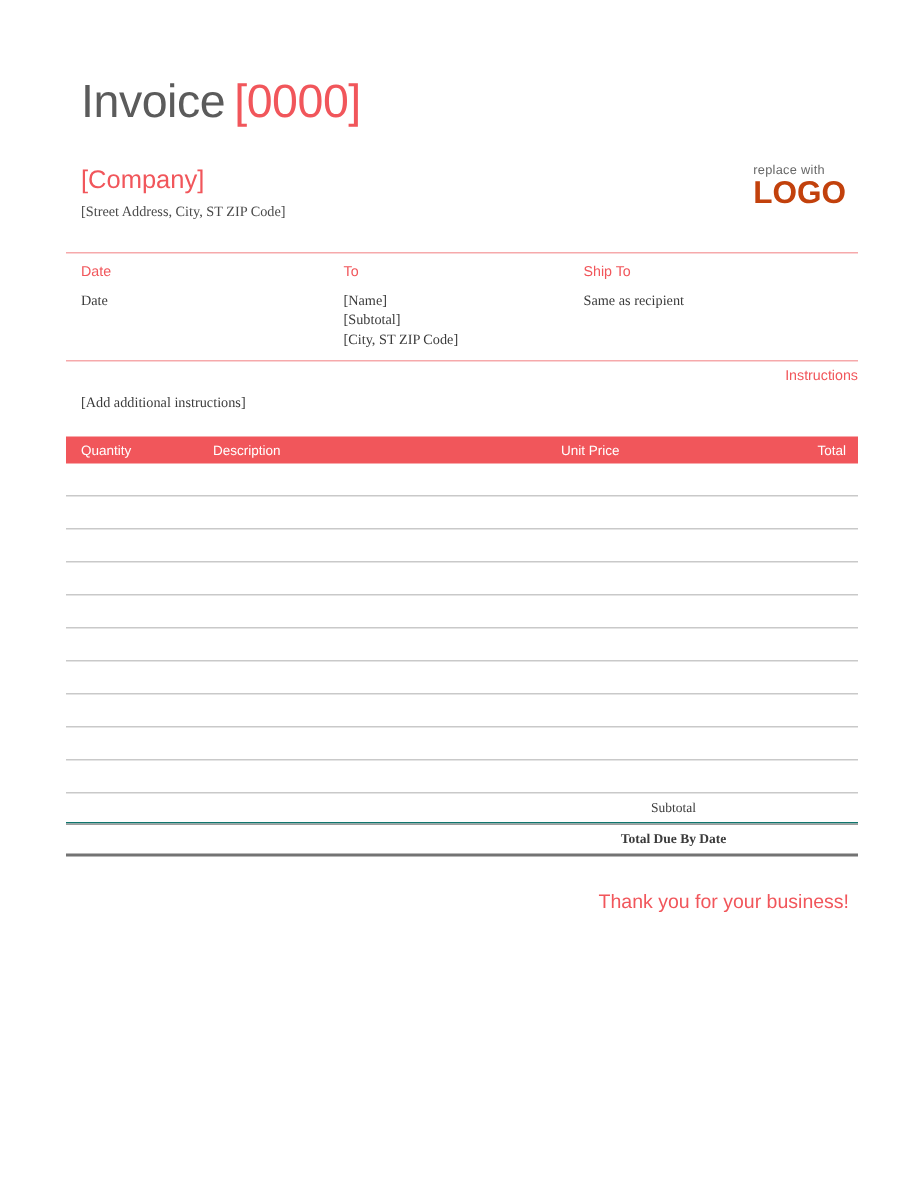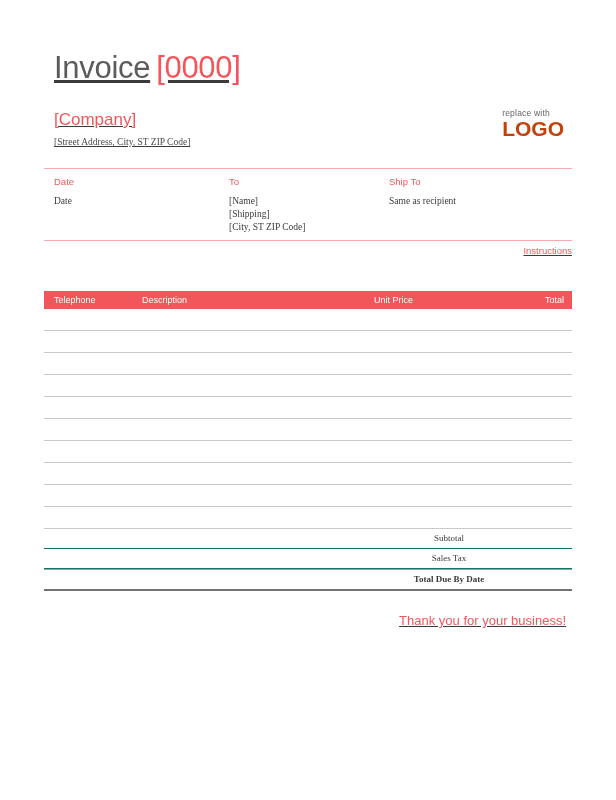--- a/index.html
+++ b/index.html
@@ -16,21 +16,20 @@
     overflow: hidden;
   }
   .page {
     position: absolute;
     left: 0; top: 0;
     width: 616px;
     height: 800px;
     background: #ffffff;
     box-sizing: border-box;
     padding: 50px 44px 18px 44px;
-    text-decoration: underline;
   }
 
   
   .title-row {
     font-family: "Liberation Sans", sans-serif;
     font-size: 31px;
     letter-spacing: -0.3px;
     margin: 0 0 24px 10px;
     white-space: nowrap;
   }
@@ -235,60 +234,58 @@
   <hr class="rule-red">
 
   <div class="meta">
     <div class="meta-col c1">
       <div class="meta-head">Date</div>
       <div class="meta-line">Date</div>
     </div>
     <div class="meta-col c2">
       <div class="meta-head">To</div>
       <div class="meta-line">[Name]</div>
-      <div class="meta-line">[Shipping]</div>
+      <div class="meta-line">[Subtotal]</div>
       <div class="meta-line">[City, ST  ZIP Code]</div>
     </div>
     <div class="meta-col c3">
       <div class="meta-head">Ship To</div>
       <div class="meta-line">Same as recipient</div>
     </div>
   </div>
 
   <hr class="rule-red">
 
   <div class="instructions">
     <div class="instr-head">Instructions</div>
+    <div class="instr-text">[Add additional instructions]</div>
   </div>
 
   <div class="table">
     <div class="thead">
-      <span class="th-qty">Telephone</span>
+      <span class="th-qty">Quantity</span>
       <span class="th-desc">Description</span>
       <span class="th-price">Unit Price</span>
       <span class="th-total">Total</span>
     </div>
 
     <div class="row first"></div>
     <div class="row"></div>
     <div class="row"></div>
     <div class="row"></div>
     <div class="row"></div>
     <div class="row"></div>
     <div class="row"></div>
     <div class="row"></div>
     <div class="row"></div>
     <div class="row"></div>
 
     <div class="totals-row">
       <span class="totals-label">Subtotal</span>
     </div>
-    <div class="totals-row">
-      <span class="totals-label">Sales  Tax</span>
-    </div>
     <div class="totals-row bold">
       <span class="totals-label">Total Due  By Date</span>
     </div>
   </div>
 
   <div class="thanks">Thank you for your business!</div>
 
 
 </div>
 

